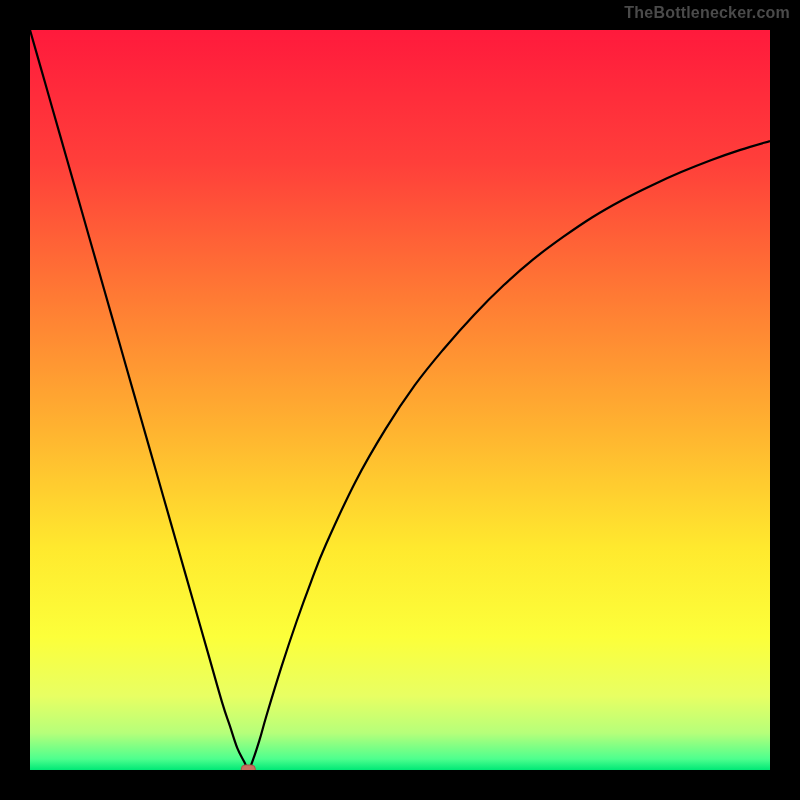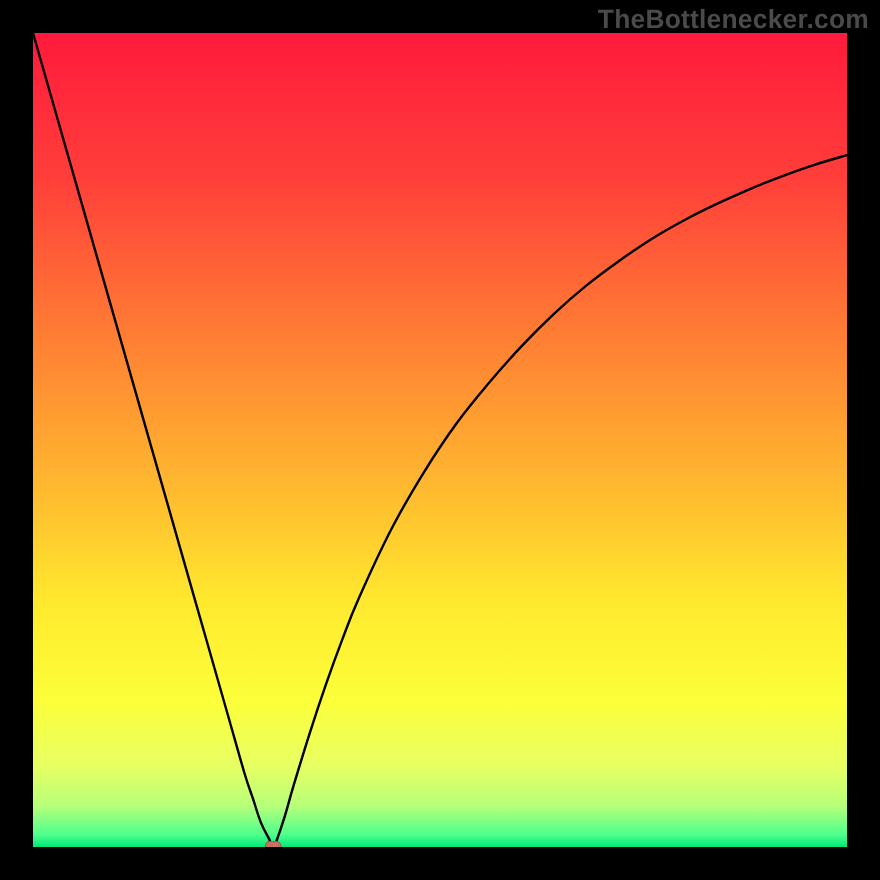--- a/index.html
+++ b/index.html
@@ -15,21 +15,21 @@
     position: relative;
     width: 800px;
     height: 800px;
     background: #000;
   }
   .watermark {
     position: absolute;
     top: 4px;
     right: 10px;
     color: #4a4a4a;
-    font-size: 24px;
+    font-size: 16px;
     font-weight: 600;
     letter-spacing: 0.2px;
     user-select: none;
   }
   .plot-wrap {
     position: absolute;
     left: 30px;
     top: 30px;
     width: 740px;
     height: 740px;

